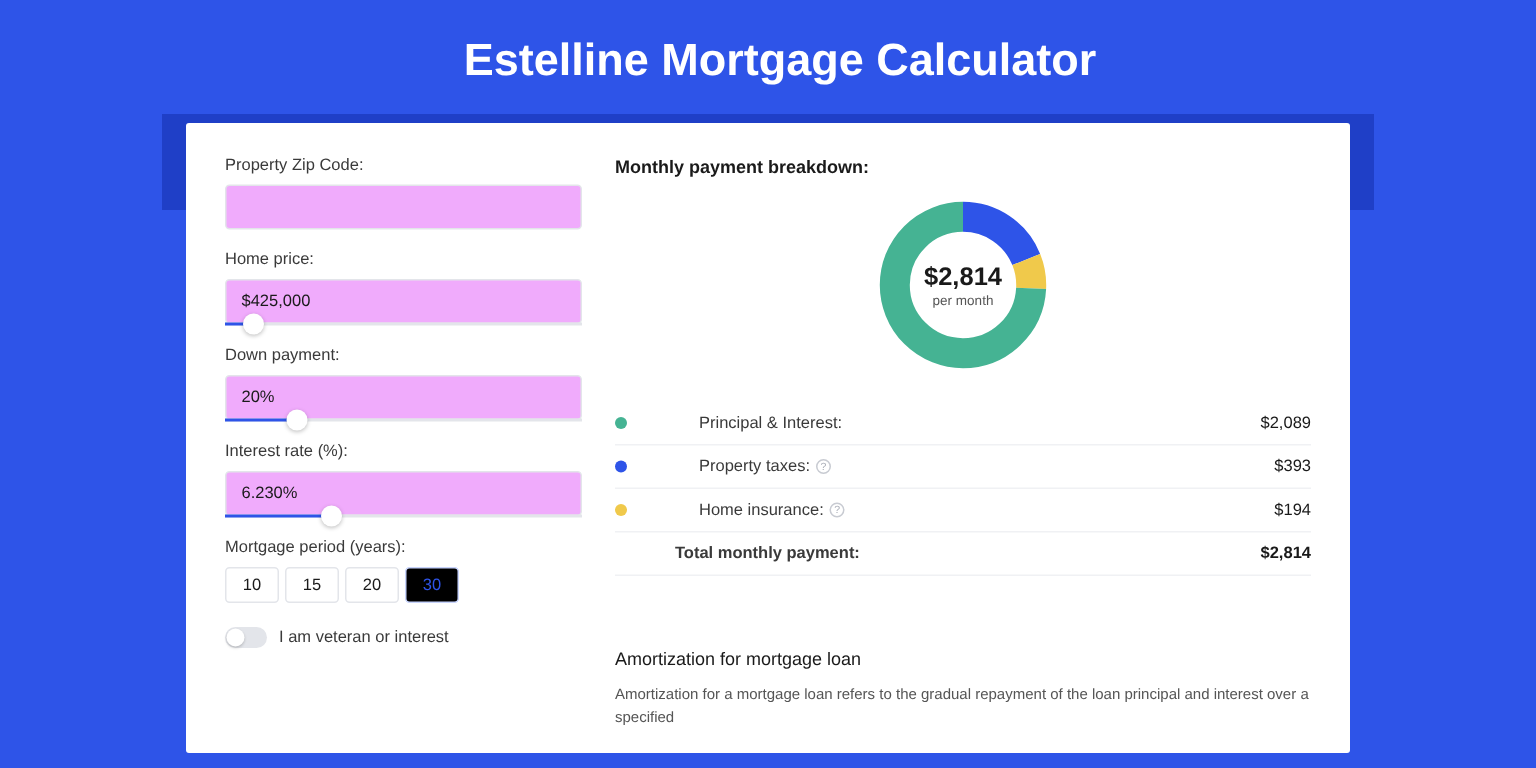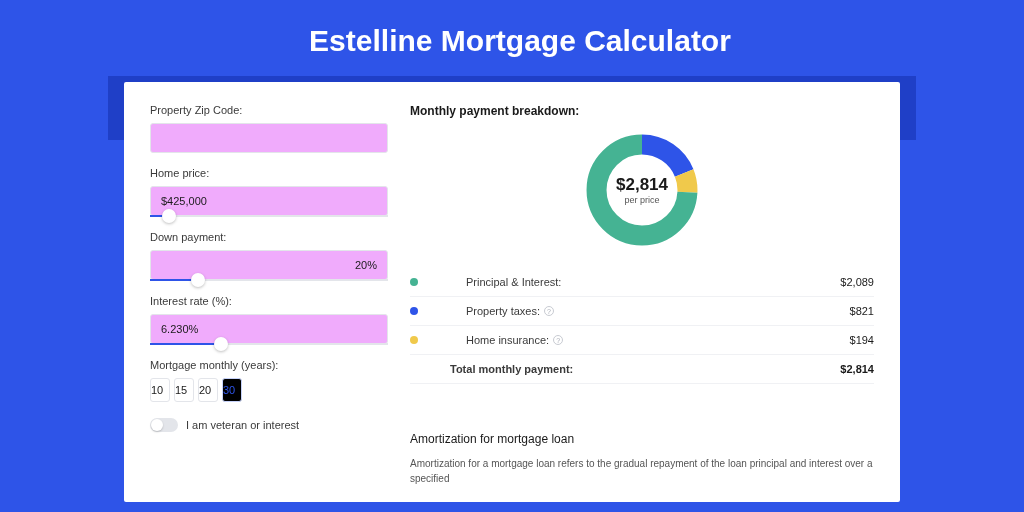--- a/index.html
+++ b/index.html
@@ -67,29 +67,30 @@
     position: absolute;
     top: 50%;
     width: 14px; height: 14px;
     background: #fff;
     border-radius: 50%;
     box-shadow: 0 1px 3px rgba(0,0,0,0.25);
     transform: translate(-50%, -50%);
   }
   .dp-row { display: flex; gap: 6px; }
   .dp-row .text-input:first-child { flex: 1; }
-  .dp-row .text-input:last-child { width: 68px; text-align: right; }
+  .dp-row .text-input:last-child { width: 68px; }
 
   .period-row { display: flex; gap: 4px; }
   .period-btn {
     border: 1px solid #e3e5ea;
     background: #fff;
     font-size: 11px;
     padding: 5px 0;
-    width: 20px;
+    width: 36px;
+    text-align: center;
     border-radius: 3px;
     color: #1a1a1a;
     cursor: pointer;
   }
   .period-btn.active {
     background: #000000;
     border-color: #c7d3fb;
     color: #2e54e8;
   }
 
@@ -204,21 +205,21 @@
     <div class="field-group">
       <label class="field-label">Interest rate (%):</label>
       <input class="text-input" type="text" value="6.230%" style="">
       <div class="slider-track">
         <div class="slider-fill" style="width: 30%;"></div>
         <div class="slider-thumb" style="left: 30%;"></div>
       </div>
     </div>
 
     <div class="field-group">
-      <label class="field-label">Mortgage monthly (years):</label>
+      <label class="field-label">Mortgage period (years):</label>
       <div class="period-row" id="period-row">
           <div class="period-btn">10</div>
           <div class="period-btn">15</div>
           <div class="period-btn">20</div>
           <div class="period-btn active">30</div>
         </div>
     </div>
 
     <div class="toggle-row">
       <div class="toggle"></div>
@@ -232,36 +233,36 @@
 
     <div class="donut-wrap">
       <div class="donut">
         <svg viewBox="0 0 42 42" id="donut-svg">
             <circle cx="21" cy="21" r="15.9155" fill="none" stroke="#2e54e8" stroke-width="7" stroke-dasharray="18.8699427813281 81.13009297508862" stroke-dashoffset="0"></circle>
             <circle cx="21" cy="21" r="15.9155" fill="none" stroke="#f0c94b" stroke-width="7" stroke-dasharray="6.894103389035124 93.10593236738158" stroke-dashoffset="-18.8699427813281"></circle>
             <circle cx="21" cy="21" r="15.9155" fill="none" stroke="#45b393" stroke-width="7" stroke-dasharray="74.23598958605349 25.764046170363216" stroke-dashoffset="-25.764046170363226"></circle>
           </svg>
         <div class="donut-center">
           <div class="donut-amount">$2,814</div>
-          <div class="donut-sub">per price</div>
+          <div class="donut-sub">per month</div>
         </div>
       </div>
     </div>
 
     <div id="legend">
         <div class="legend-row">
           <span class="legend-dot" style="background: rgb(69, 179, 147);"></span>
           <span class="legend-label">Principal &amp; Interest:</span>
           <span class="legend-value">$2,089</span>
         </div>
         <div class="legend-row">
           <span class="legend-dot" style="background: rgb(46, 84, 232);"></span>
           <span class="legend-label">Property taxes:</span>
           <span class="info-icon">?</span>
-          <span class="legend-value">$821</span>
+          <span class="legend-value">$393</span>
         </div>
         <div class="legend-row">
           <span class="legend-dot" style="background: rgb(240, 201, 75);"></span>
           <span class="legend-label">Home insurance:</span>
           <span class="info-icon">?</span>
           <span class="legend-value">$194</span>
         </div>
       </div>
 
     <div class="legend-row legend-total" style="border-top:1px solid #f0f1f4;">

